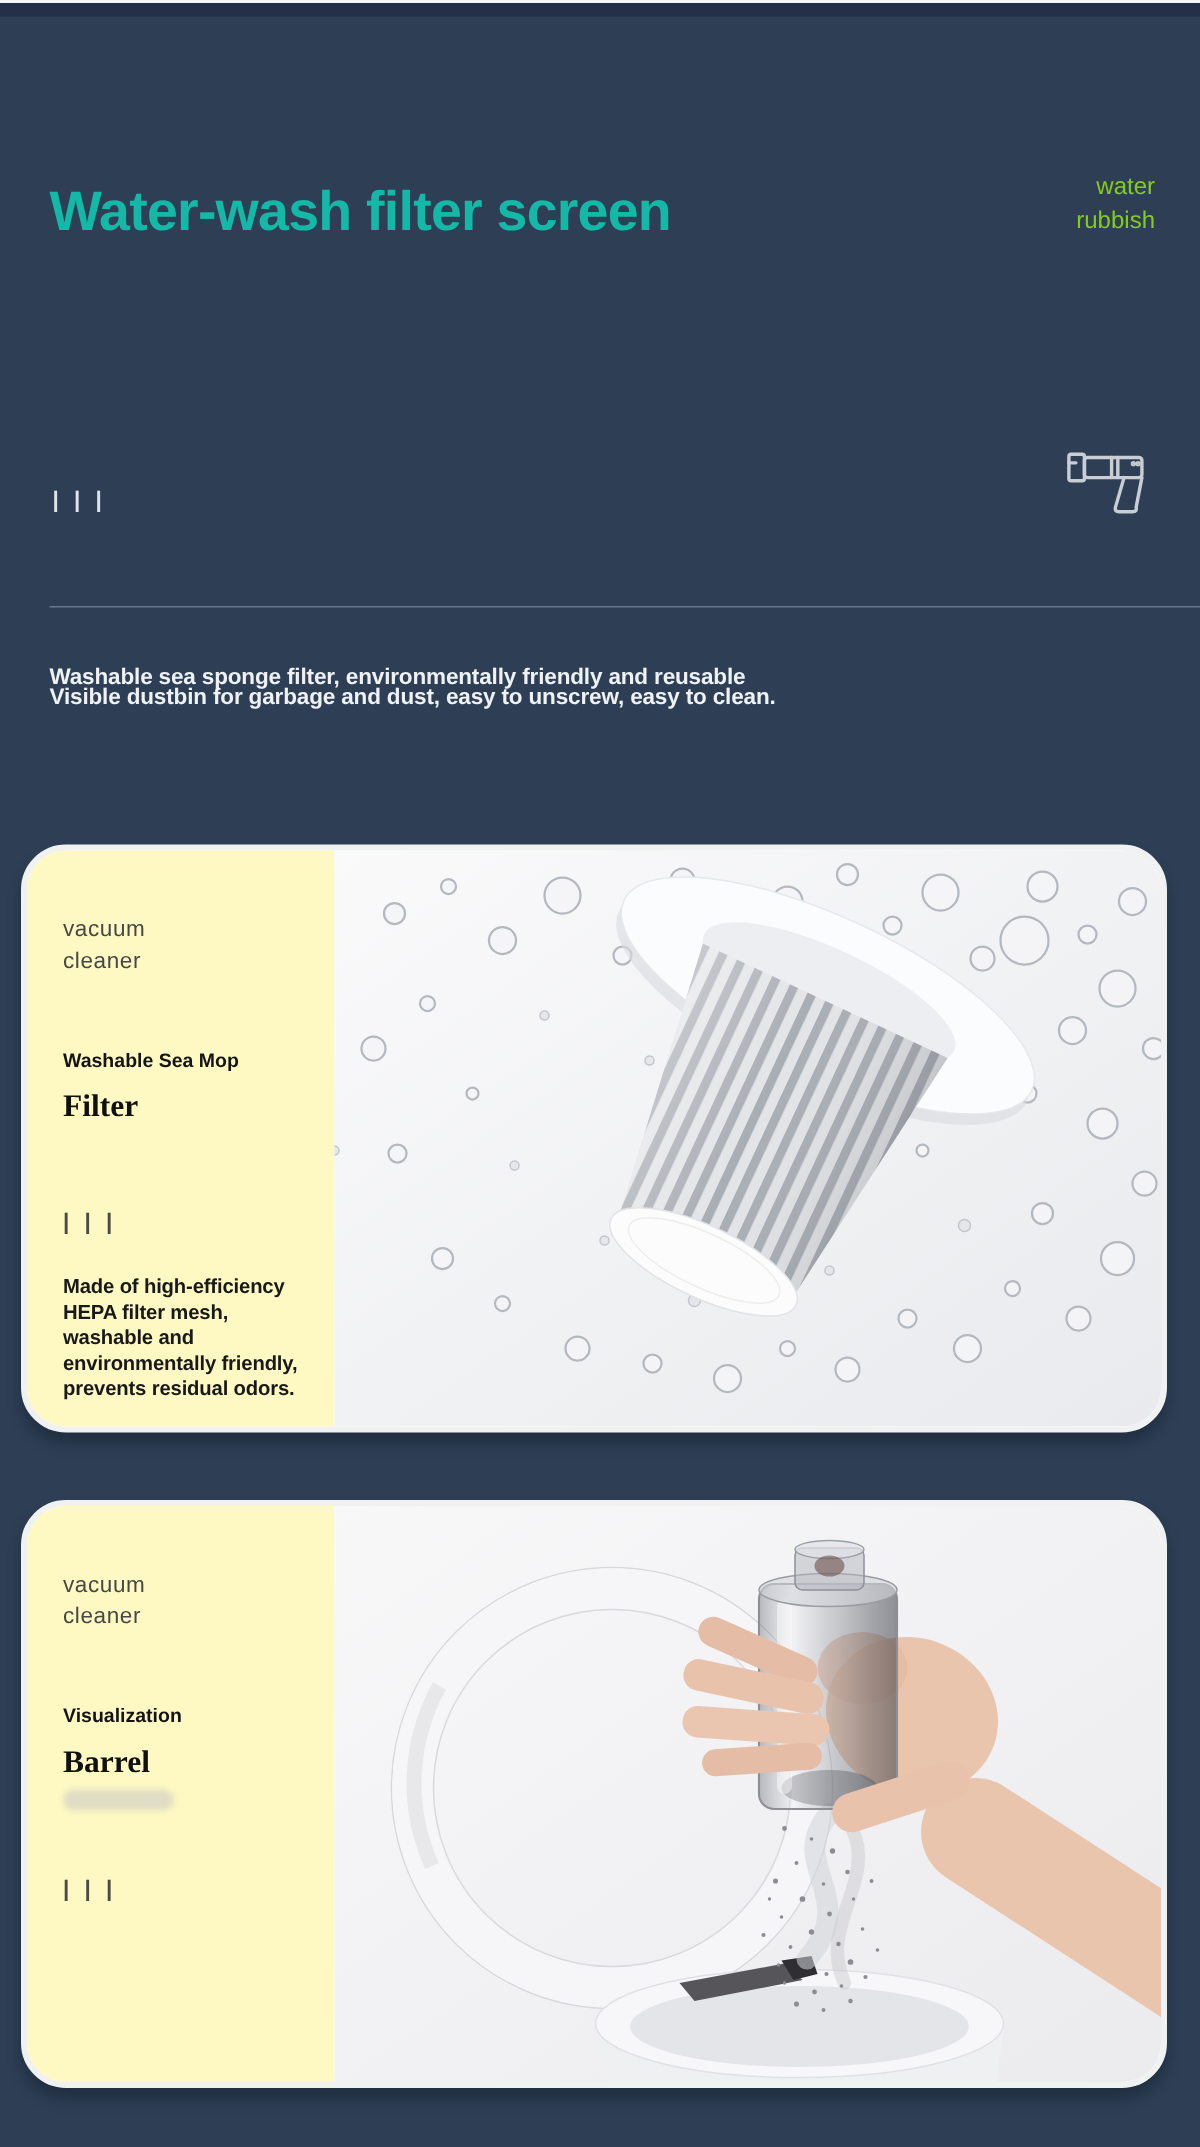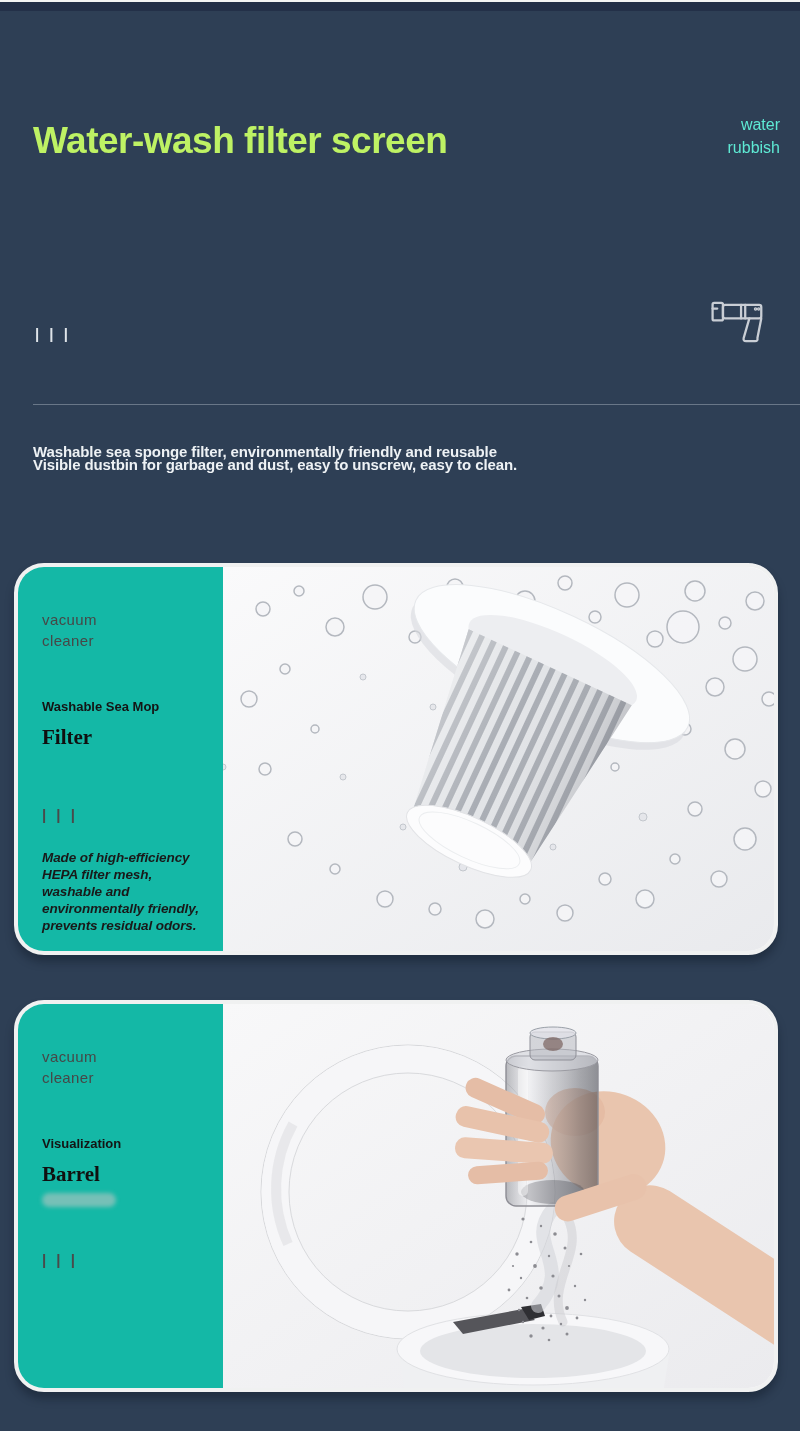--- a/index.html
+++ b/index.html
@@ -8,55 +8,55 @@
     background:#2e3f55;
     font-family:"Liberation Sans", sans-serif;
     overflow:hidden;
     position:relative;
   }
   .page{position:relative;width:800px;height:1431px;}
   .top-hairline{position:absolute;top:0;left:0;right:0;height:2px;background:#f4f5f5;}
   .top-band{position:absolute;top:2px;left:0;right:0;height:9px;background:#233048;}
 
   
-  .headline{position:absolute;left:33px;color:#bef264;font-weight:700;
+  .headline{position:absolute;left:33px;color:#14b8a6;font-weight:700;
     font-size:37px;letter-spacing:-0.5px;line-height:1;white-space:nowrap;}
   .headline.l1{top:122px;}
   .headline.l2{top:192px;}
-  .corner-note{position:absolute;top:113px;right:20px;text-align:right;
-    color:#5eead4;font-size:16px;line-height:1.45;white-space:pre-line;}
+  .corner-note{position:absolute;top:113px;right:30px;text-align:right;
+    color:#84cc16;font-size:16px;line-height:1.45;white-space:pre-line;}
   .ticks{font-weight:700;letter-spacing:3px;font-size:15px;}
   .header-ticks{position:absolute;left:35px;top:325px;color:#dfe4e9;}
   .vac-icon{position:absolute;left:710px;top:294px;width:58px;height:54px;}
   .divider{position:absolute;left:33px;right:0;top:404px;height:1px;
     background:rgba(215,224,233,0.35);}
   .bullet{position:absolute;left:33px;color:#eef2f5;font-weight:700;
     font-size:15px;letter-spacing:-0.1px;white-space:nowrap;text-align:right;}
   .bullet.b1{top:443px;}
   .bullet.b2{top:456px;}
 
   
   .card{position:absolute;left:14px;width:764px;height:392px;
     border-radius:30px;background:#ffffff;border:4px solid #f0f1f1;
     box-sizing:border-box;display:flex;overflow:hidden;
     box-shadow:0 7px 9px rgba(10,18,30,0.35);}
   .card.c1{top:563px;}
   .card.c2{top:1000px;}
-  .card-sidebar{width:205px;flex:0 0 205px;background:#14b8a6;
+  .card-sidebar{width:205px;flex:0 0 205px;background:#fef9c3;
     padding:42px 0 0 24px;box-sizing:border-box;}
   .brand{font-size:15px;color:#474747;line-height:1.4;letter-spacing:0.4px;
     white-space:pre-line;}
   .eyebrow{margin-top:48px;font-size:13px;font-weight:700;color:#141414;}
   .card-title{margin-top:11px;font-size:21px;font-weight:700;color:#101010;font-family:Liberation Serif, serif;}
   .ghost-smudge{margin-top:6px;width:74px;height:14px;border-radius:7px;
     background:#c7c7c5;opacity:0.55;filter:blur(2px);}
   .card-ticks{margin-top:56px;color:#4a4a4a;}
   .card.c2 .card-ticks{margin-top:44px;}
   .card-desc{margin-top:26px;font-size:13.5px;font-weight:700;color:#191919;
-    line-height:1.26;white-space:pre-line;letter-spacing:-0.1px;font-style:italic;}
+    line-height:1.26;white-space:pre-line;letter-spacing:-0.1px;}
   .card-image{flex:1;position:relative;}
   .card-image svg{display:block;width:100%;height:100%;}
 </style>
 </head>
 <body>
 
 <div class="page">
 
   <div class="top-hairline"></div>
   <div class="top-band"></div>

